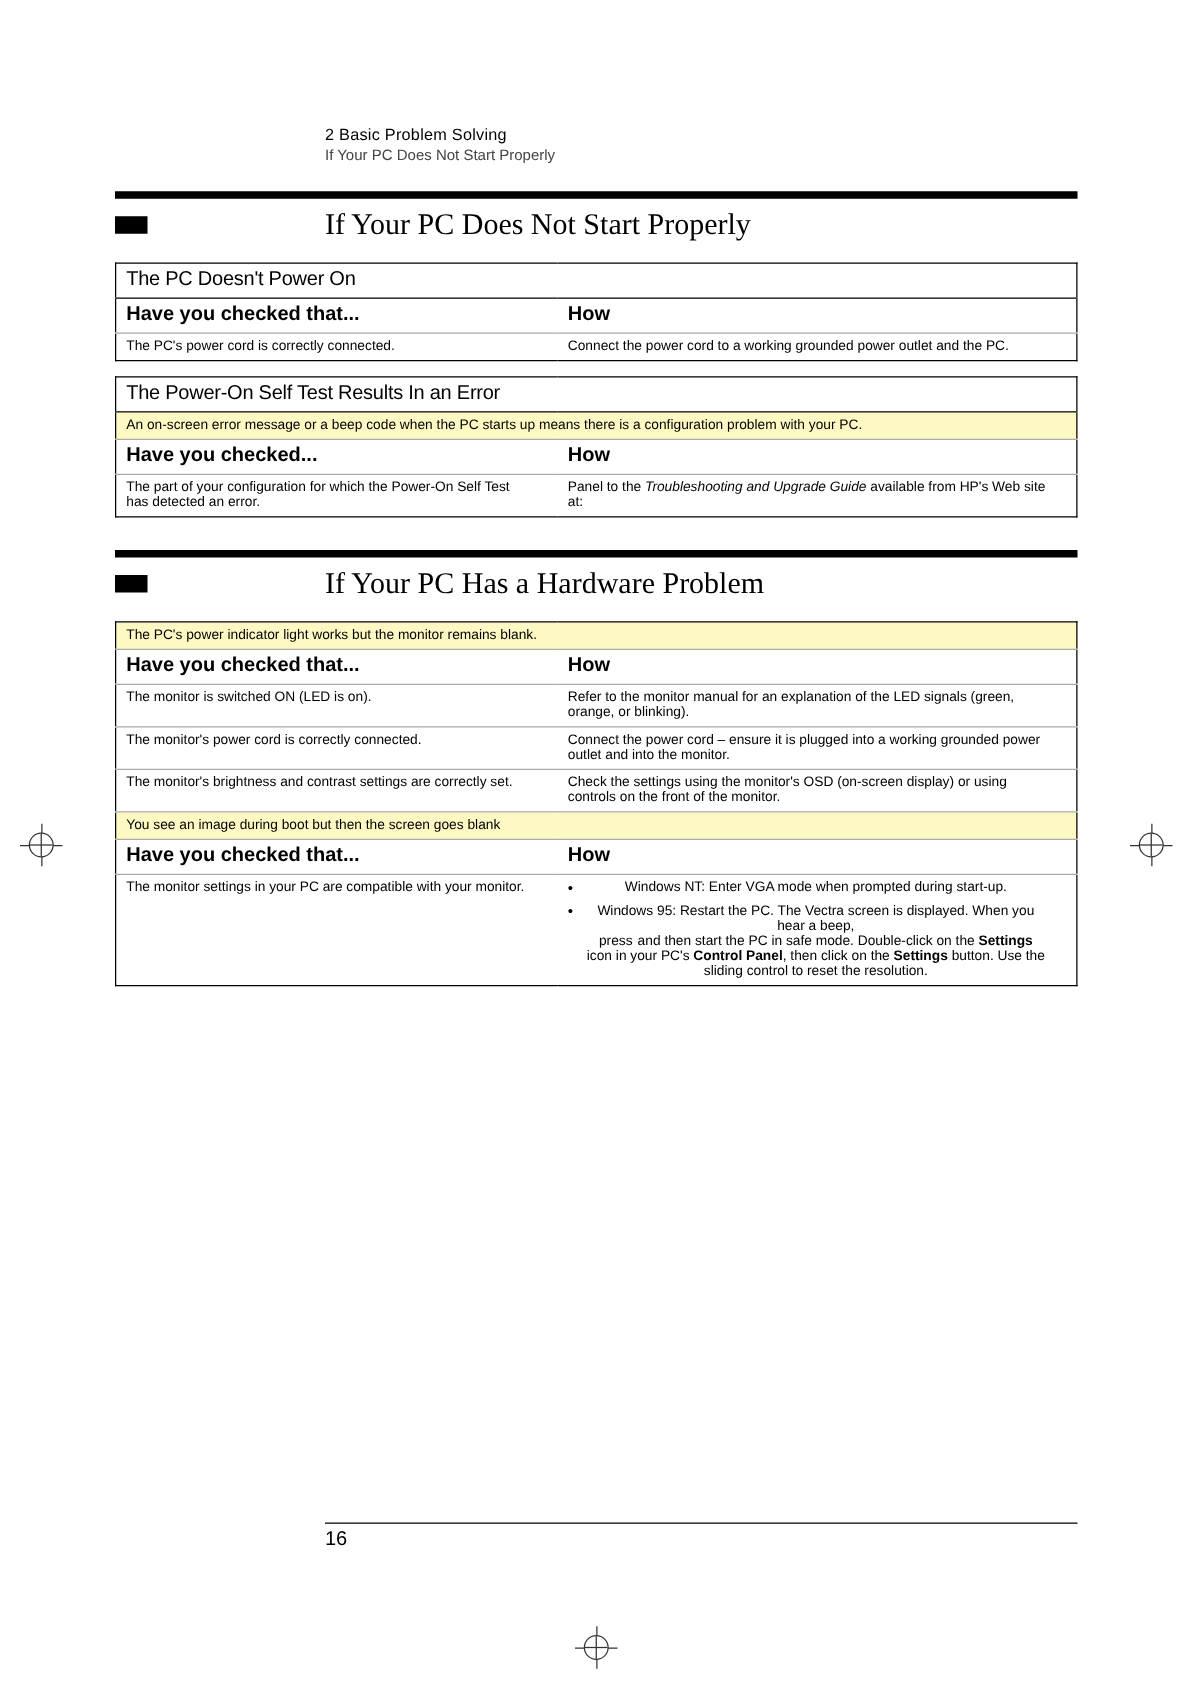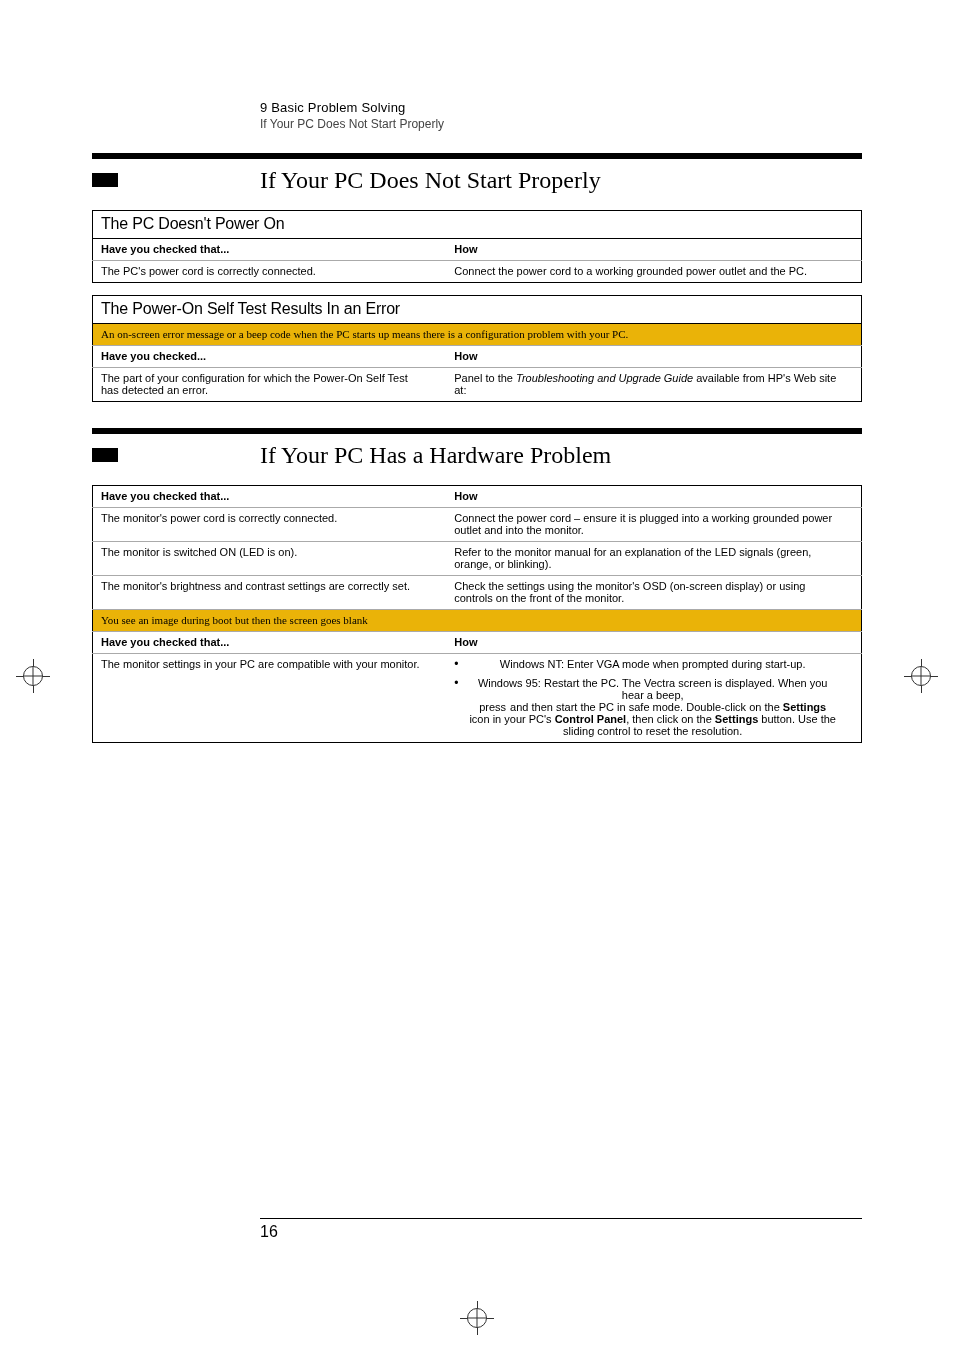--- a/index.html
+++ b/index.html
@@ -120,25 +120,24 @@
   .section-title-row td {
     font-size: 16px;
     font-weight: 400;
     letter-spacing: -0.2px;
     padding: 6px 8px 6px 8px;
     border-top: none;
     border-bottom: 1px solid #000;
   }
   .header-row td {
     font-weight: 600;
-    font-size: 11px;
+    font-size: 16px;
   }
   .shade td {
-    background: #eab308;
-    font-family: Liberation Serif, serif;
+    background: #fef9c3;
   }
   .col1 { width: 46%; }
   .col2 { width: 54%; }
   .footer {
     position: absolute;
     left: 92px;
     bottom: 110px;
     width: 770px;
   }
   .footer-rule {
@@ -189,21 +188,21 @@
   <div class="h-line"></div>
     <div class="v-line"></div>
     <div class="circle"></div>
     <div class="inner-v"></div>
     <div class="inner-h"></div>
 </div>
 
 <div class="page">
 
   <div class="chapter-head">
-    <div class="chap-line">9   Basic Problem Solving</div>
+    <div class="chap-line">2   Basic Problem Solving</div>
     <div class="sub-line">If Your PC Does Not Start Properly</div>
   </div>
 
   <div class="thick-rule"></div>
   <div class="float-heading">
     <div class="red-tab"></div>
     <div class="h1">If Your PC Does Not Start Properly</div>
   </div>
 
   <table class="trouble">
@@ -244,31 +243,34 @@
     </table>
 
   <div class="thick-rule" style="margin-top:26px;"></div>
   <div class="float-heading">
     <div class="red-tab"></div>
     <div class="h1">If Your PC Has a Hardware Problem</div>
   </div>
 
   <table class="trouble">
     <tbody>
+    <tr class="shade">
+          <td colspan="2">The PC's power indicator light works but the monitor remains blank.</td>
+        </tr>
     <tr class="header-row">
       <td class="col1">Have you checked that...</td>
       <td class="col2">How</td>
     </tr>
     <tr>
+      <td>The monitor is switched ON (LED is on).</td>
+      <td>Refer to the monitor manual for an explanation of the LED signals (green, orange, or blinking).</td>
+    </tr>
+    <tr>
       <td>The monitor's power cord is correctly connected.</td>
       <td>Connect the power cord – ensure it is plugged into a working grounded power outlet and into the monitor.</td>
-    </tr>
-    <tr>
-      <td>The monitor is switched ON (LED is on).</td>
-      <td>Refer to the monitor manual for an explanation of the LED signals (green, orange, or blinking).</td>
     </tr>
     <tr>
       <td>The monitor's brightness and contrast settings are correctly set.</td>
       <td>Check the settings using the monitor's OSD (on-screen display) or using controls on the front of the monitor.</td>
     </tr>
     <tr class="shade">
           <td colspan="2">You see an image during boot but then the screen goes blank</td>
         </tr>
     <tr class="header-row">
       <td class="col1">Have you checked that...</td>

